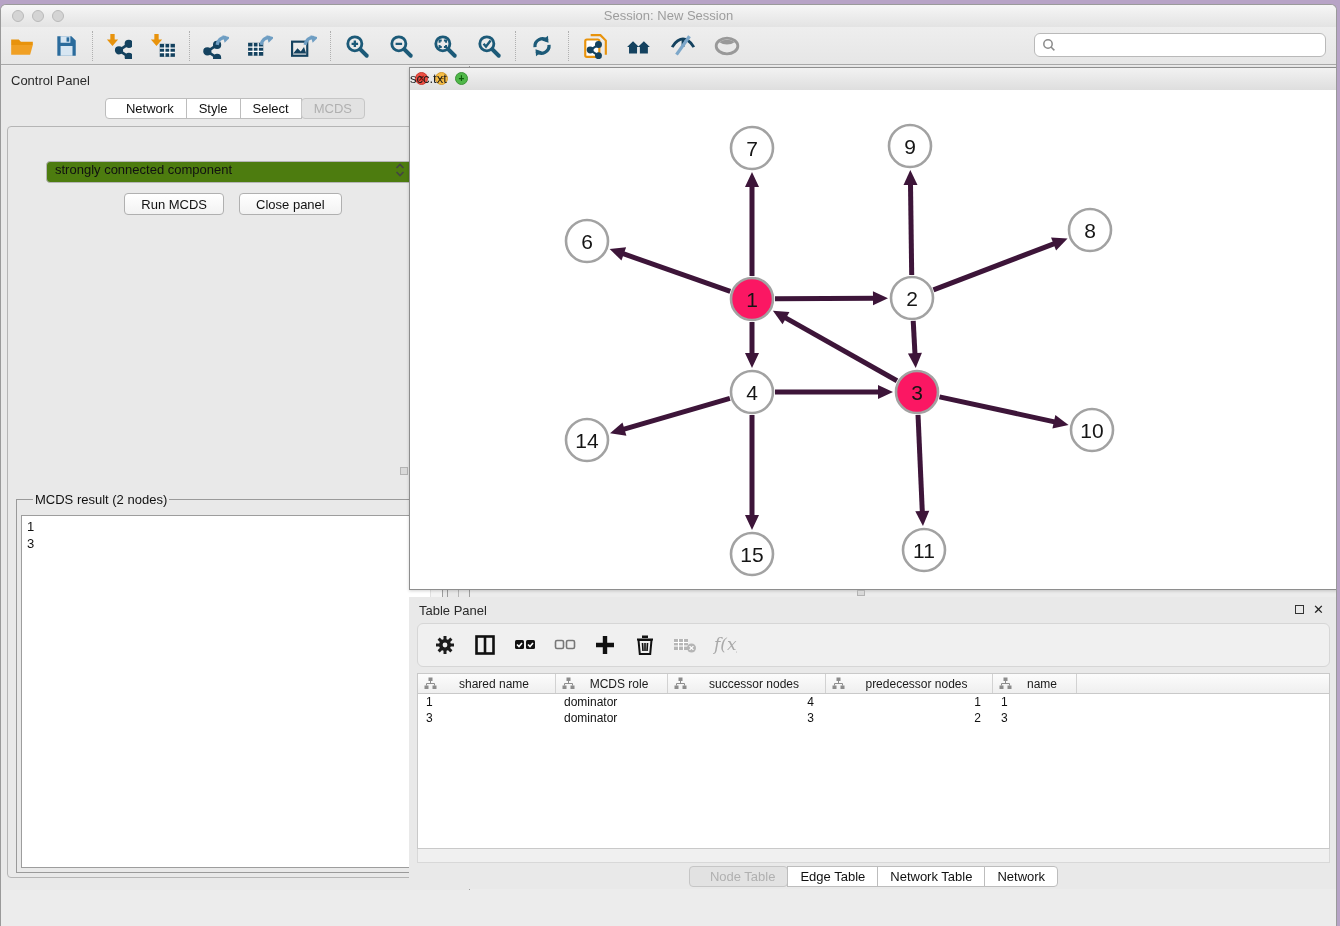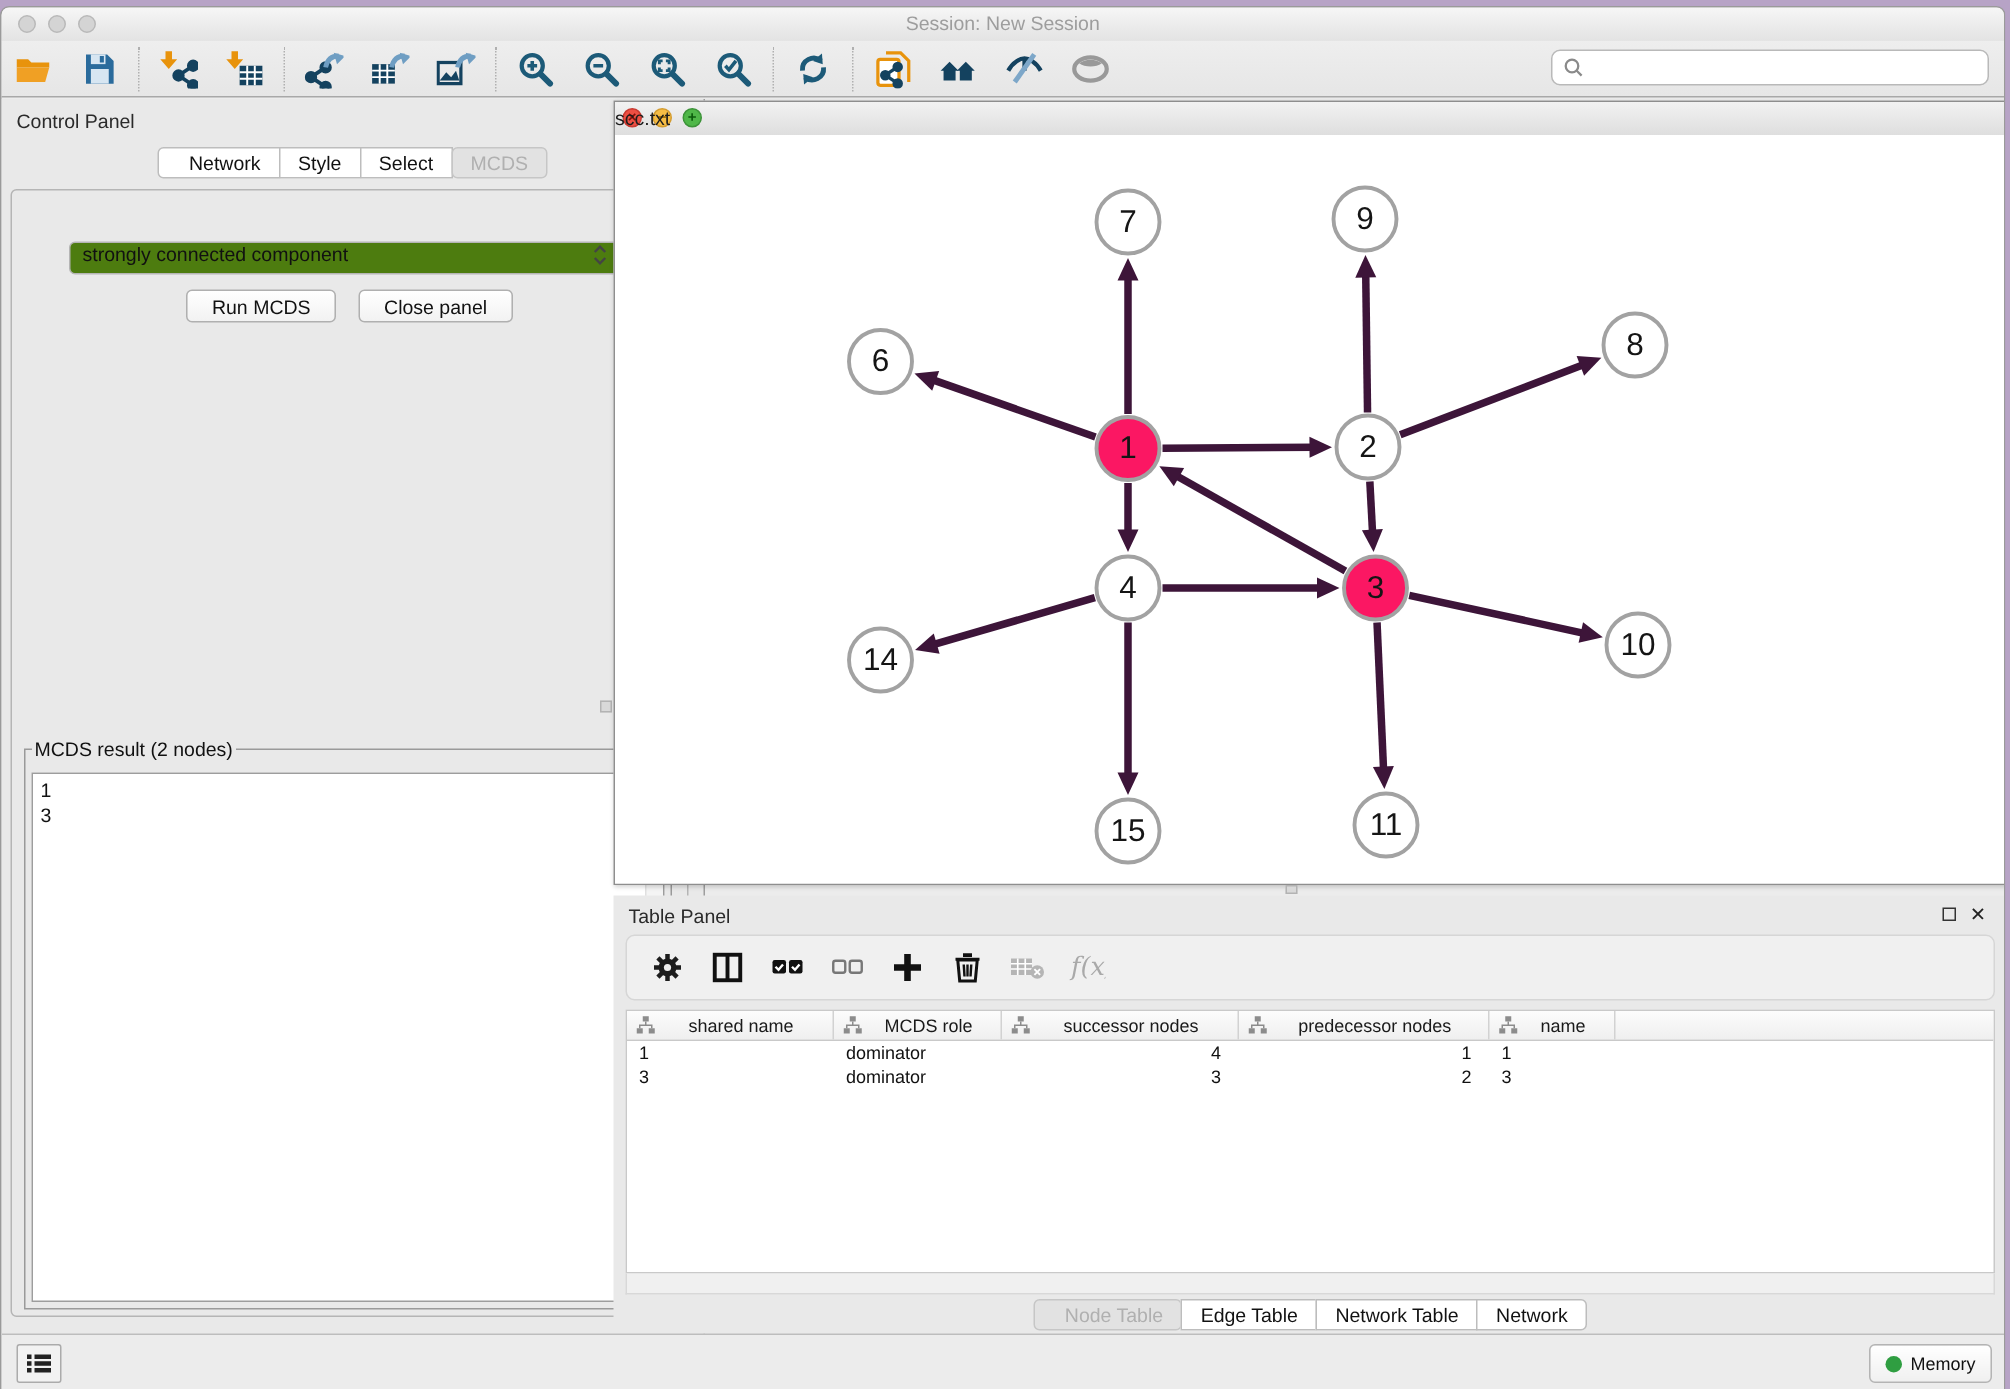--- a/index.html
+++ b/index.html
@@ -80,21 +80,21 @@
   .push-btn{
     height:22px;background:linear-gradient(#ffffff,#f2f2f2);
     border:1px solid #b0b0b0;border-radius:4px;font-size:13px;color:#111;
     padding:0 16px;display:flex;align-items:center;cursor:pointer;
     font-family:"Liberation Sans",sans-serif;
   }
   .result-fieldset{
     position:absolute;left:8px;right:10px;top:365px;bottom:4px;
     border:1px solid #9a9a9a;margin:0;padding:2px;
   }
-  .result-fieldset legend{font-size:13px;color:#111;padding:0 2px;margin-left:2px;}
+  .result-fieldset legend{font-size:13px;color:#111;padding:0 2px;margin-left:14px;}
   .result-area{
     position:absolute;top:8px;left:4px;right:4px;bottom:4px;
     background:#fff;border:1px solid #9d9d9d;overflow:hidden;
   }
   .result-scroll{position:absolute;top:0;right:0;bottom:0;width:11px;background:#f4f4f4;border-left:1px solid #e0e0e0;}
   .result-lines{position:absolute;top:2px;left:5px;font-size:13px;line-height:17px;color:#111;white-space:pre;}
   
   .net-window{
     position:absolute;left:408px;top:62px;width:929px;height:523px;
     background:#fff;border:1px solid #8e8e8e;box-sizing:border-box;
@@ -726,34 +726,14 @@
     </div>
     <div class="tp-hscroll"></div>
     <div class="tp-tabs" id="tp-tabs">
         <div class="tab selected">Node Table</div>
         <div class="tab">Edge Table</div>
         <div class="tab">Network Table</div>
         <div class="tab">Network</div>
       </div>
   </div>
 
-  <div class="statusbar">
-    <div class="list-btn">
-      <span>
-        <svg width="18" height="16" viewBox="0 0 18 16">
-            <g fill="#222">
-              <rect x="1" y="2" width="3" height="3"></rect>
-              <rect x="6" y="2" width="11" height="3"></rect>
-              <rect x="1" y="6.5" width="3" height="3"></rect>
-              <rect x="6" y="6.5" width="11" height="3"></rect>
-              <rect x="1" y="11" width="3" height="3"></rect>
-              <rect x="6" y="11" width="11" height="3"></rect>
-            </g>
-          </svg>
-      </span>
-    </div>
-    <div class="memory-btn">
-      <span class="mem-dot"></span>
-      <span>Memory</span>
-    </div>
-  </div>
 
 </div>
 
 </body></html>

